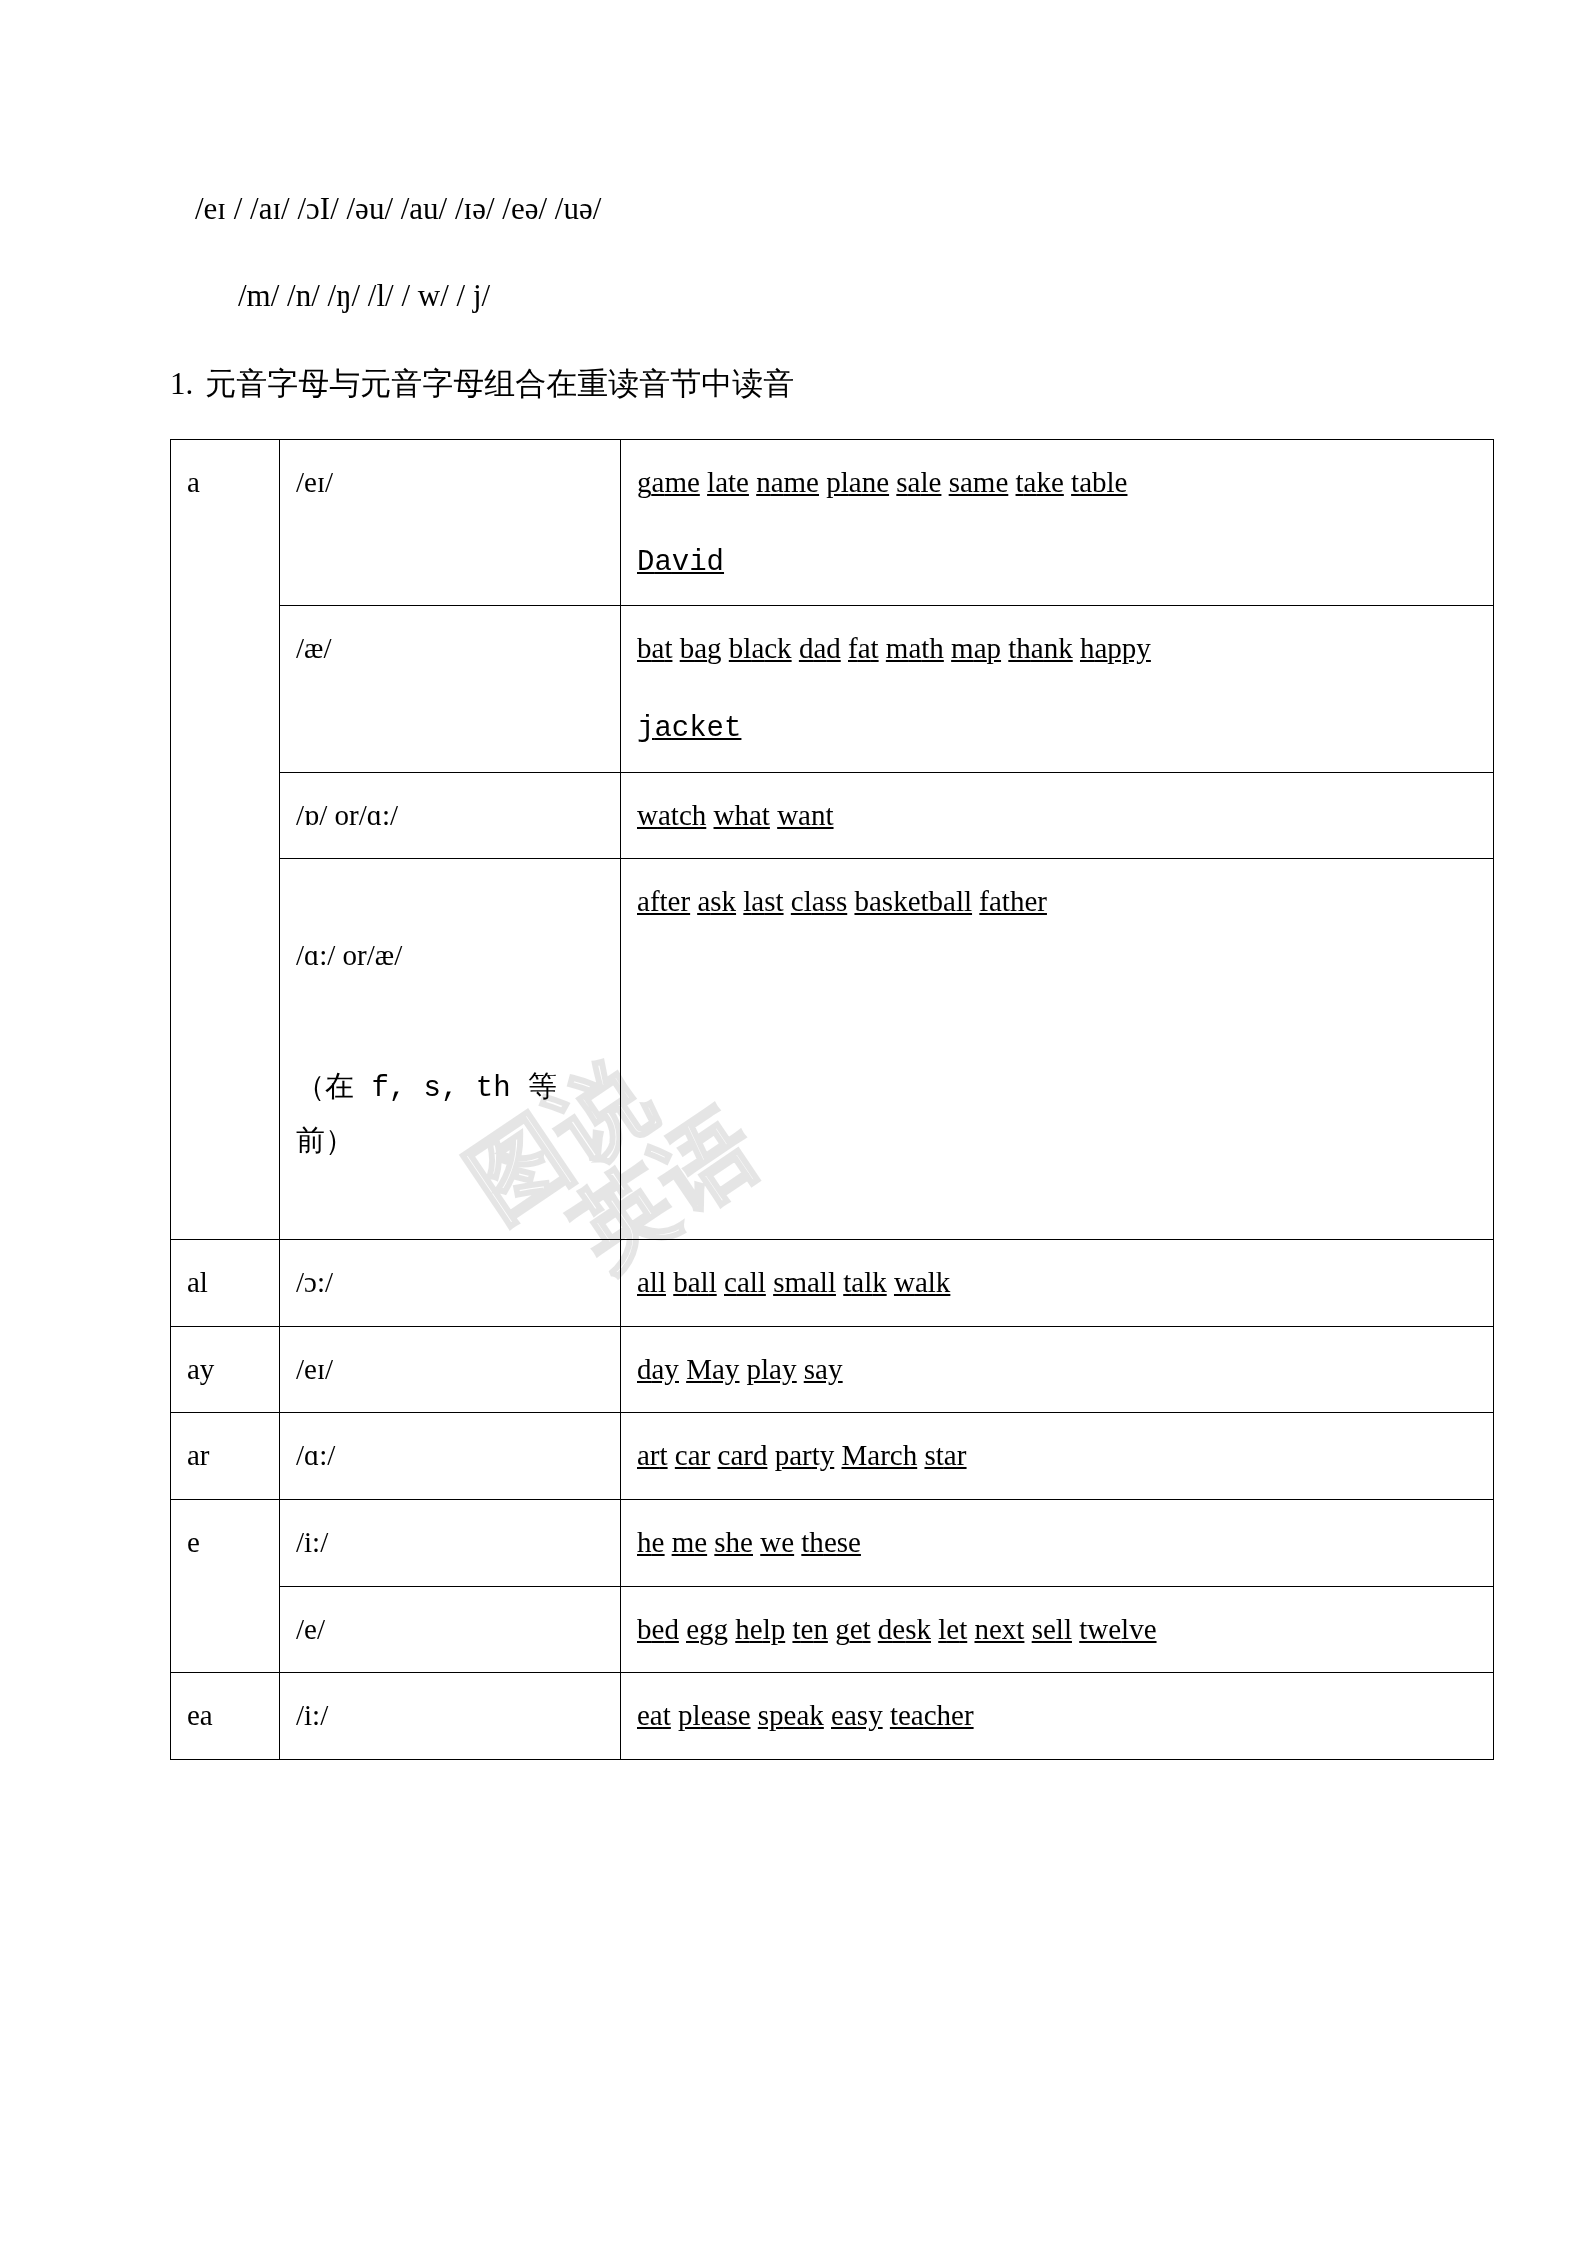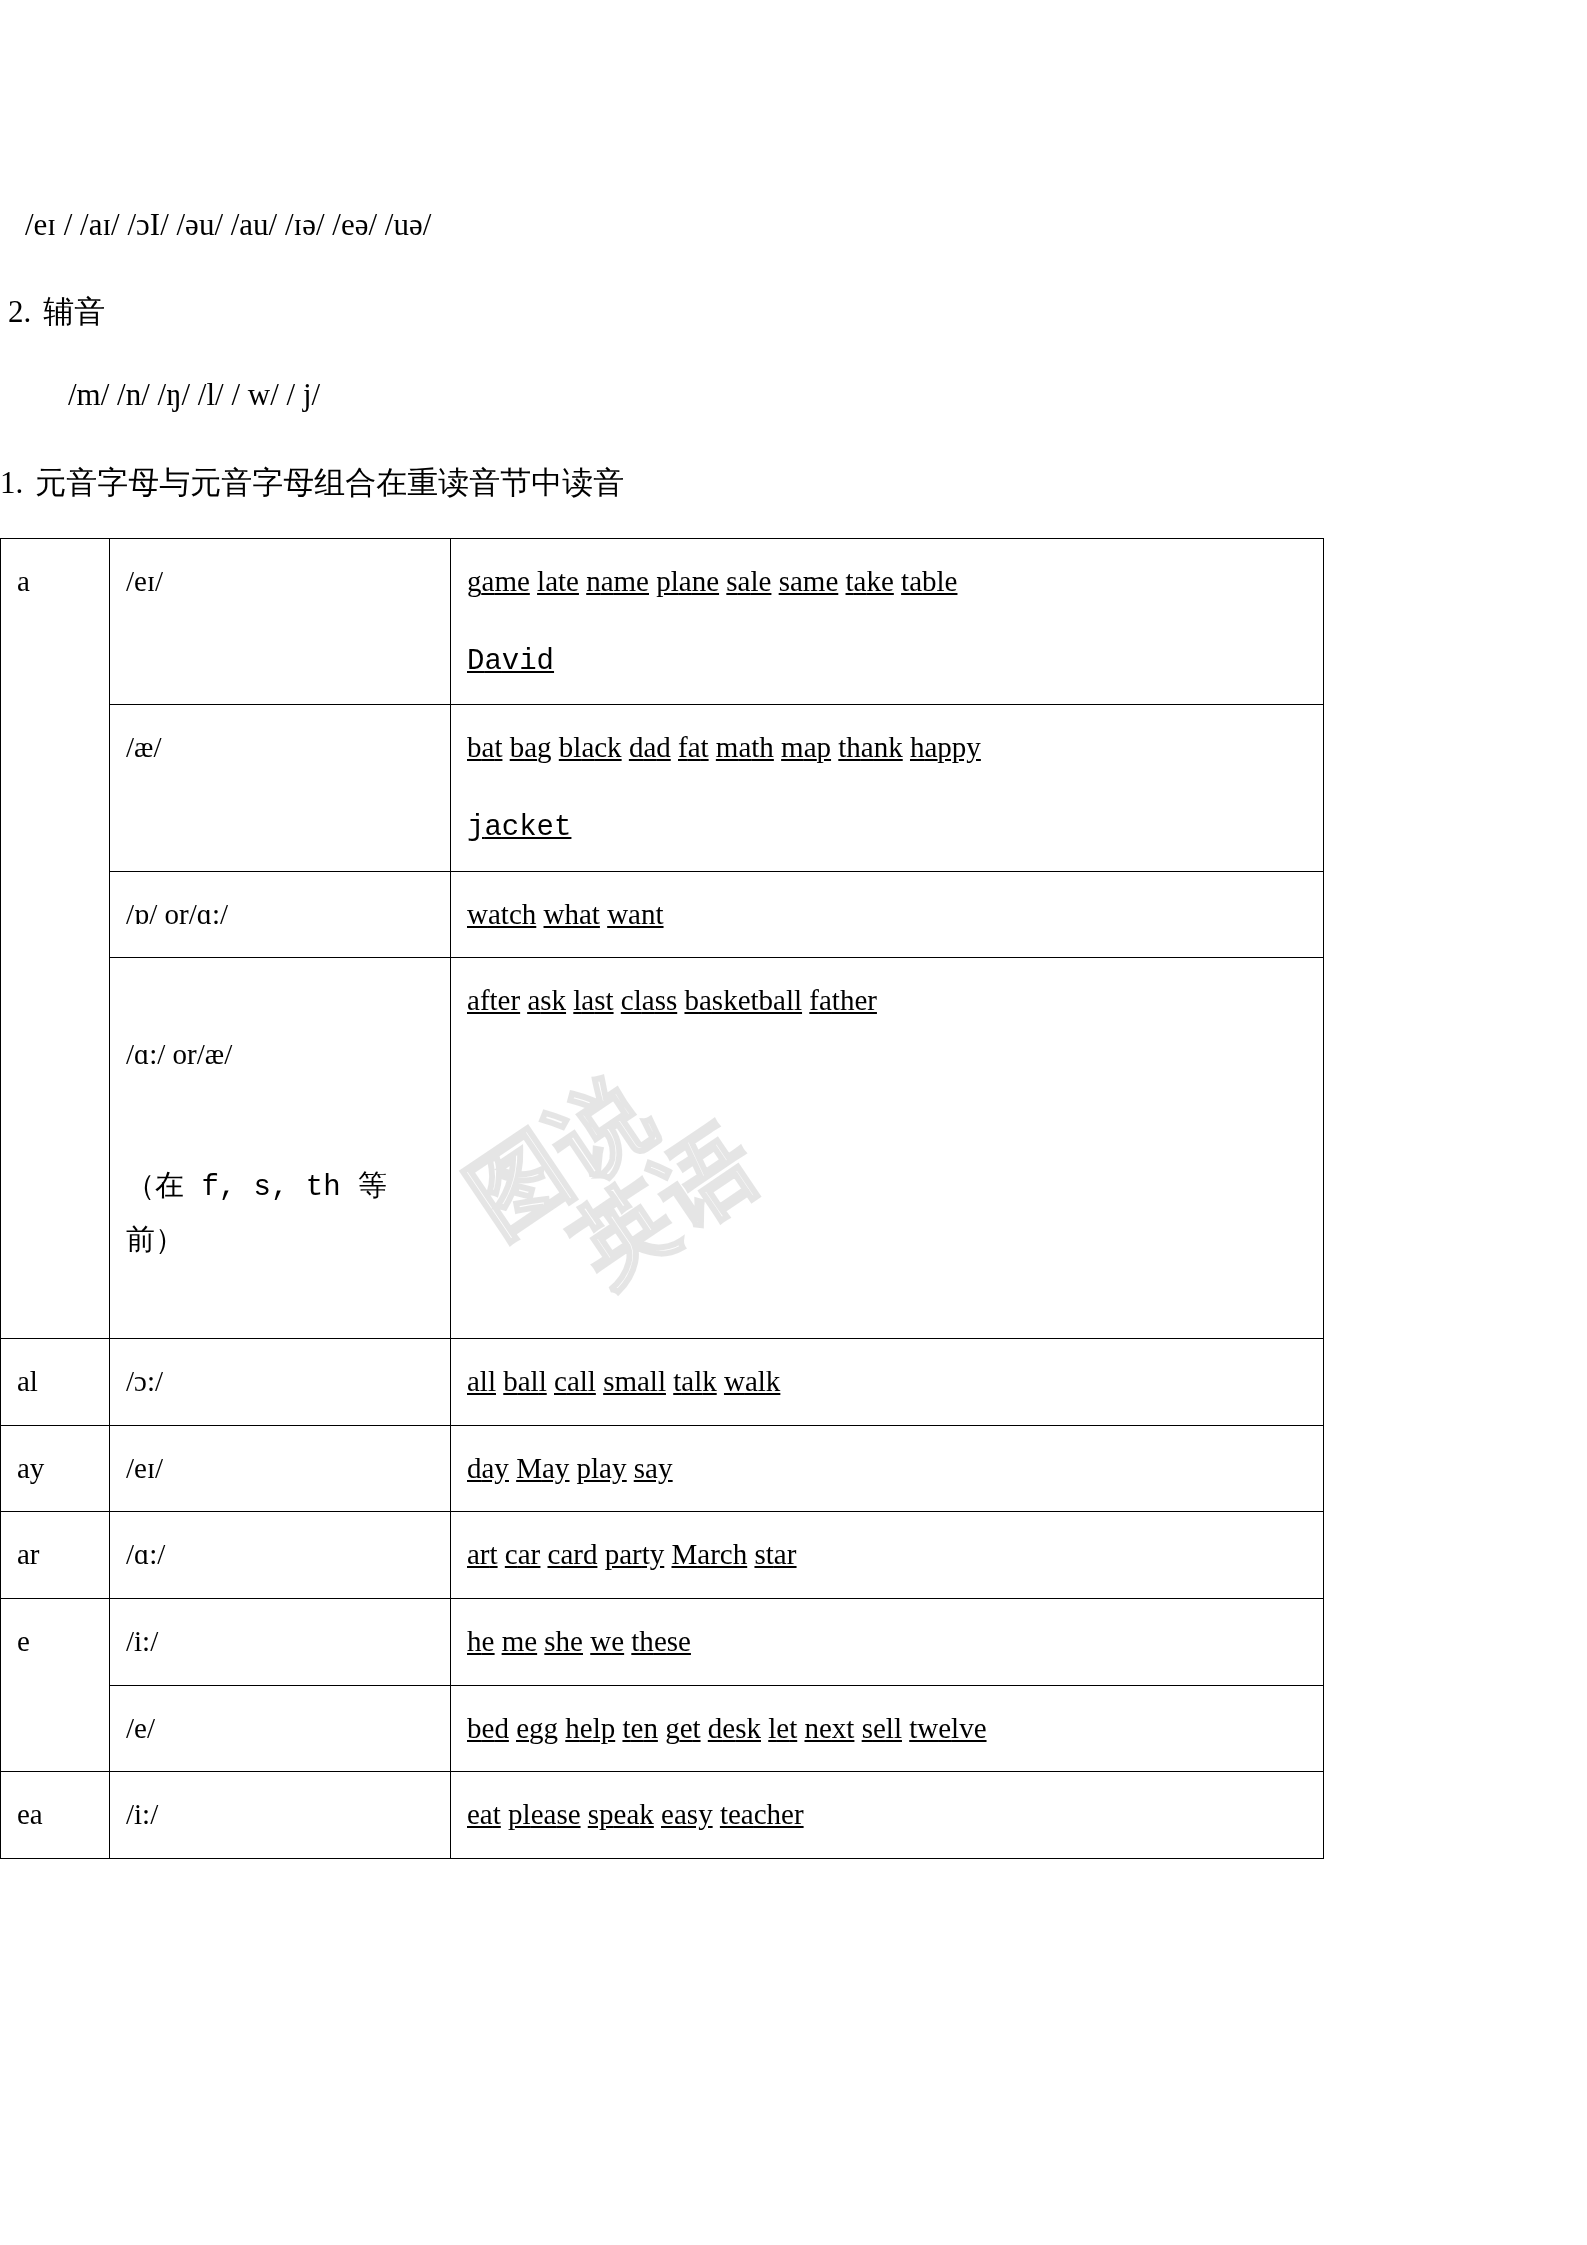--- a/index.html
+++ b/index.html
@@ -43,23 +43,23 @@
     line-height: 1.05;
     white-space: nowrap;
   }
   .watermark .wm-l1 { display:block; }
   .watermark .wm-l2 { display:block; margin-left: 60px; }
 
   
   .content {
     position: relative;
     z-index: 10;
+    padding-left: 170px;
     padding-right: 170px;
     padding-top: 193px;
-    margin-top: 16px;
   }
 
   .line {
     font-size: 30px;
     line-height: 1.0;
     margin: 0;
     white-space: pre-wrap;
   }
 
   .ipa-row {
@@ -137,21 +137,20 @@
 
   <div class="watermark">
     <span class="wm-l1">图说</span>
     <span class="wm-l2">英语</span>
   </div>
 
   <div class="content">
 
     <p class="line ipa-row">/eɪ / /aɪ/ /ɔI/ /əu/ /au/ /ɪə/ /eə/ /uə/</p>
 
-    <p class="line numbered"><span class="num">2.</span><span>辅音</span></p>
 
 
 
     <p class="line nasal-row">/m/ /n/ /ŋ/ /l/ / w/ / j/</p>
 
 
 
     <p class="heading h-sub"><span class="num">1.</span><span>元音字母与元音字母组合在重读音节中读音</span></p>
 
     <table class="vowel-table">

